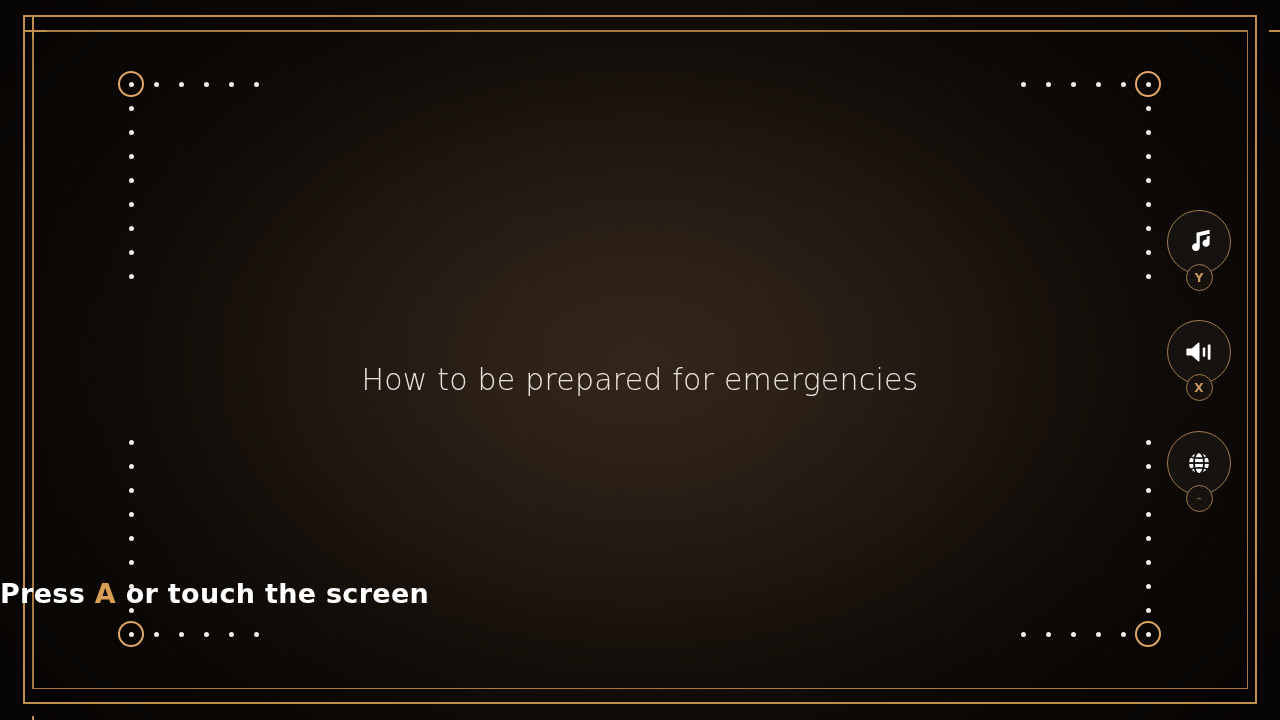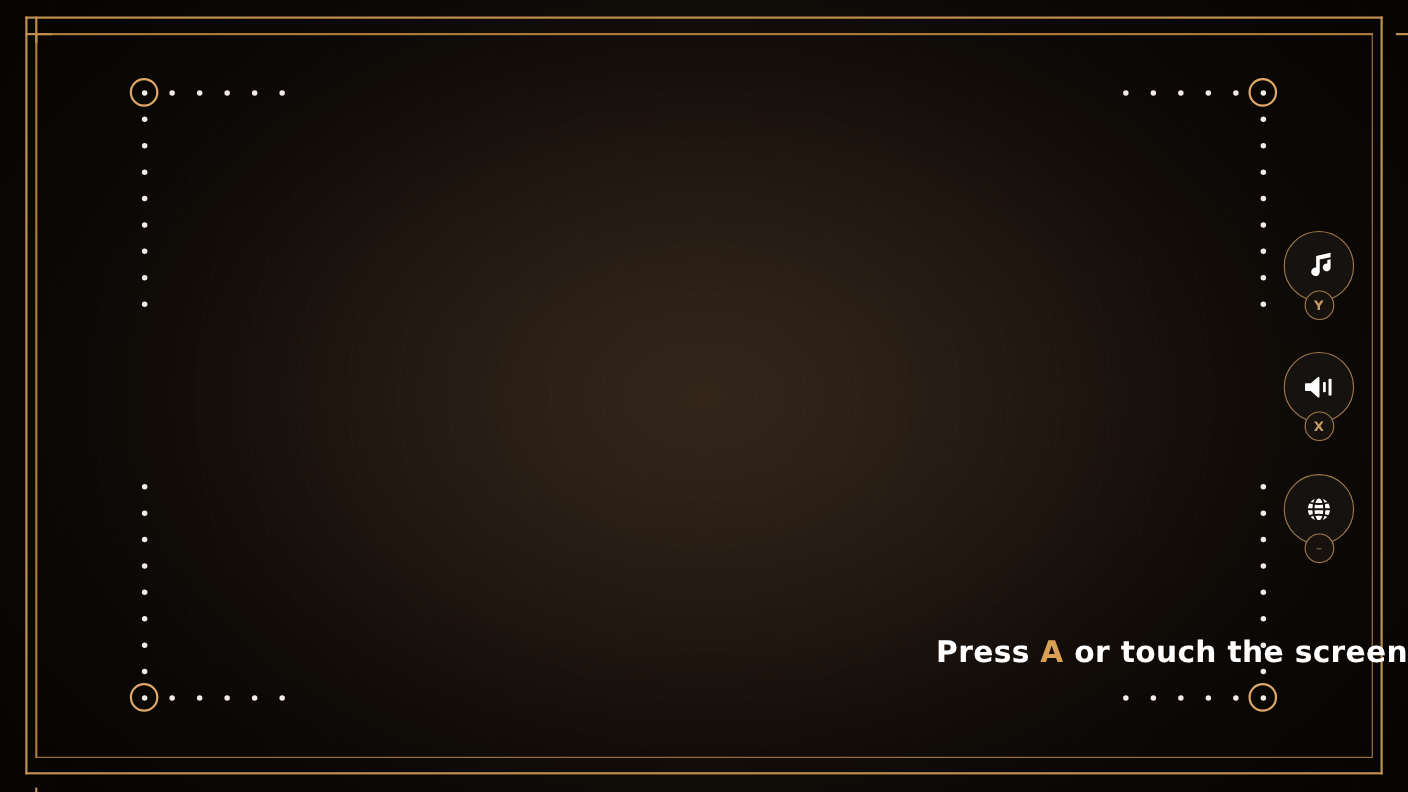--- a/index.html
+++ b/index.html
@@ -105,21 +105,21 @@
     text-align:center;
     font-family:"DejaVu Sans", sans-serif;
     font-weight:300;
     font-size:30px;
     color:#e8e3dc;
     letter-spacing:0.2px;
   }
 
   #press-prompt {
     position:absolute; top:578px; left:0; right:0;
-    text-align:right;
+    text-align:left;
     font-family:"DejaVu Sans", sans-serif;
     font-weight:bold;
     font-size:27px;
     color:#ffffff;
     letter-spacing:0.3px;
   }
   #press-prompt .key-a { color:#d9a055; }
 
   
   .ctrl-btn {
@@ -238,20 +238,21 @@
       <div class="dot" style="left: 131px; top: 84px;"></div>
       <div class="dot-ring" style="left: 1148px; top: 84px;"></div>
       <div class="dot" style="left: 1148px; top: 84px;"></div>
       <div class="dot-ring" style="left: 131px; top: 634px;"></div>
       <div class="dot" style="left: 131px; top: 634px;"></div>
       <div class="dot-ring" style="left: 1148px; top: 634px;"></div>
       <div class="dot" style="left: 1148px; top: 634px;"></div>
     </div>
 
   <div id="center-stack">
+    <div id="subtitle">How to be prepared for emergencies</div>
     <div id="press-prompt">
       <span>Press </span><span class="key-a">A</span><span> or touch the screen</span>
     </div>
   </div>
 
   <div id="control-layer">
       <div class="ctrl-btn" style="left: 1199px; top: 242px;">
         <span>
           <svg width="30" height="30" viewBox="0 0 24 24" fill="#ffffff">
             <path d="M10 4.5 L20.5 2.2 V5.4 L12.6 7.2 V16.1 a3.1 3.1 0 1 1 -2.6 -3.05 V4.5 Z"></path>

